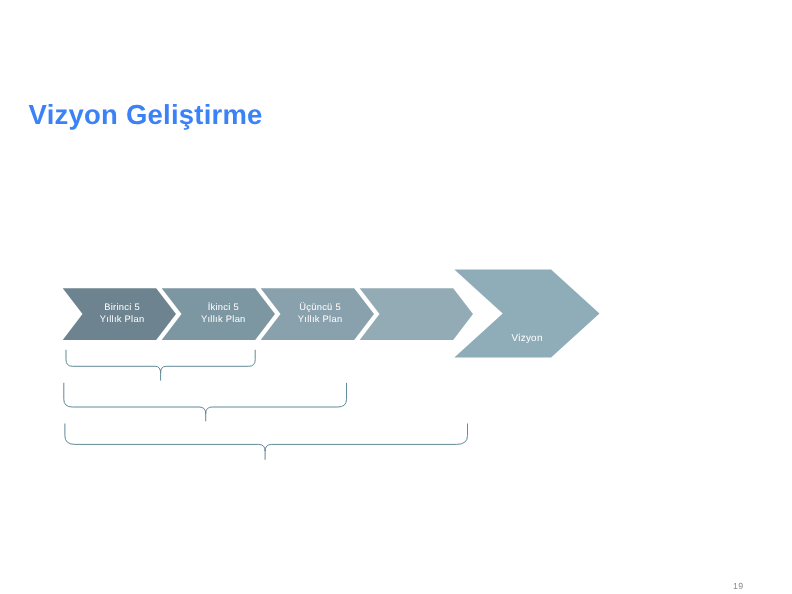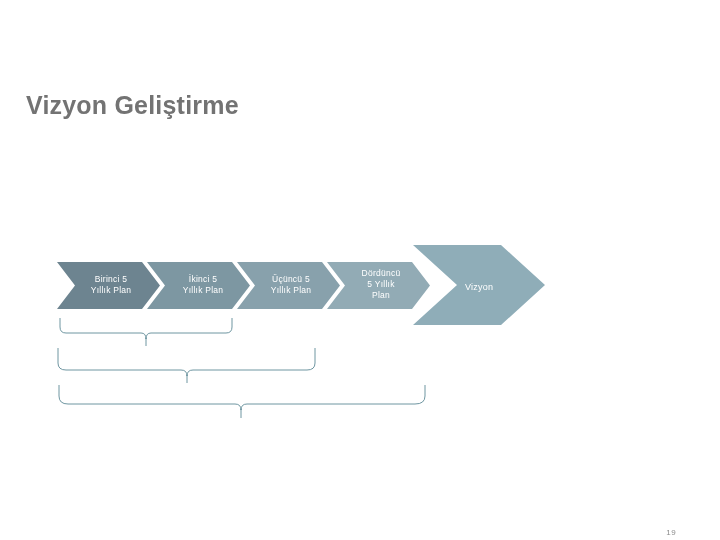--- a/index.html
+++ b/index.html
@@ -25,21 +25,21 @@
   }
 
   
   #slide-title {
     position: absolute;
     left: 26px;
     top: 90px;
     width: 640px;
     font-size: 25px;
     font-weight: bold;
-    color: #737373;
+    color: #3b82f6;
     letter-spacing: 0.2px;
     line-height: 30px;
     white-space: nowrap;
   }
 
   
   #diagram {
     position: absolute;
     left: 0;
     top: 0;
@@ -59,20 +59,21 @@
     line-height: 11px;
     text-align: center;
     letter-spacing: 0.25px;
     white-space: pre-line;
     pointer-events: none;
   }
   .chev-label.big {
     font-size: 9px;
     line-height: 12px;
     text-align: left;
+    margin-top: 20px;
   }
 
   
   #page-number {
     position: absolute;
     right: 44px;
     top: 528px;
     font-size: 8px;
     color: #8c8c8c;
     letter-spacing: 0.4px;
@@ -117,22 +118,19 @@
 
     <div class="chev-label" style="left:75px; top:274px; width:72px;">Birinci 5
 Yıllık Plan</div>
 
     <div class="chev-label" style="left:167px; top:274px; width:72px;">İkinci 5
 Yıllık Plan</div>
 
     <div class="chev-label" style="left:255px; top:274px; width:72px;">Üçüncü 5
 Yıllık Plan</div>
 
-    <div class="chev-label" style="left:345px; top:268px; width:72px;">Dördüncü
-5 Yıllık
-Plan</div>
 
     <div class="chev-label big" style="left:465px; top:281px; width:70px;">Vizyon</div>
   </div>
 
   <div id="page-number">19</div>
 
 </div>
 
 </body></html>

